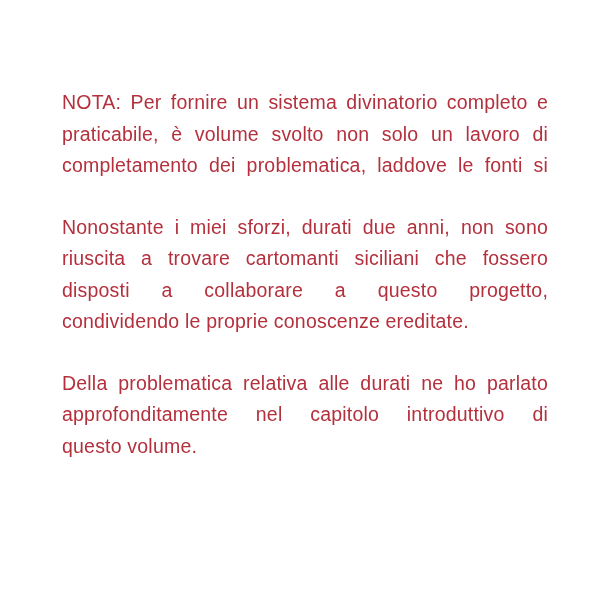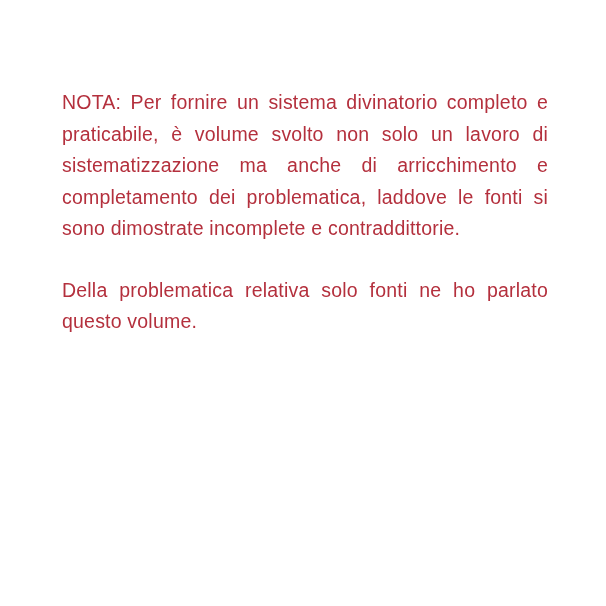--- a/index.html
+++ b/index.html
@@ -41,22 +41,27 @@
   }
 </style>
 </head>
 <body>
 
 <div class="page" style="background: rgb(255, 255, 255);">
   <div class="text-block" id="text-block">
       <p class="para">
         <span class="line">NOTA: Per fornire un sistema divinatorio completo e</span>
         <span class="line">praticabile, è volume svolto non solo un lavoro di</span>
-        <span class="line">sistematizzazione ma anche di arricchimento e</span>
         <span class="line">completamento dei problematica, laddove le fonti si</span>
-        <span class="line last">sono dimostrate incomplete e contraddittorie.</span>
       </p>
       <p class="para">
-        <span class="line">Della problematica relativa solo fonti ne ho parlato</span>
+        <span class="line">Nonostante i miei sforzi, durati due anni, non sono</span>
+        <span class="line">riuscita a trovare cartomanti siciliani che fossero</span>
+        <span class="line">disposti a collaborare a questo progetto,</span>
+        <span class="line last">condividendo le proprie conoscenze ereditate.</span>
+      </p>
+      <p class="para">
+        <span class="line">Della problematica relativa alle durati ne ho parlato</span>
+        <span class="line">approfonditamente nel capitolo introduttivo di</span>
         <span class="line last">questo volume.</span>
       </p>
     </div>
 </div>
 
 </body></html>

